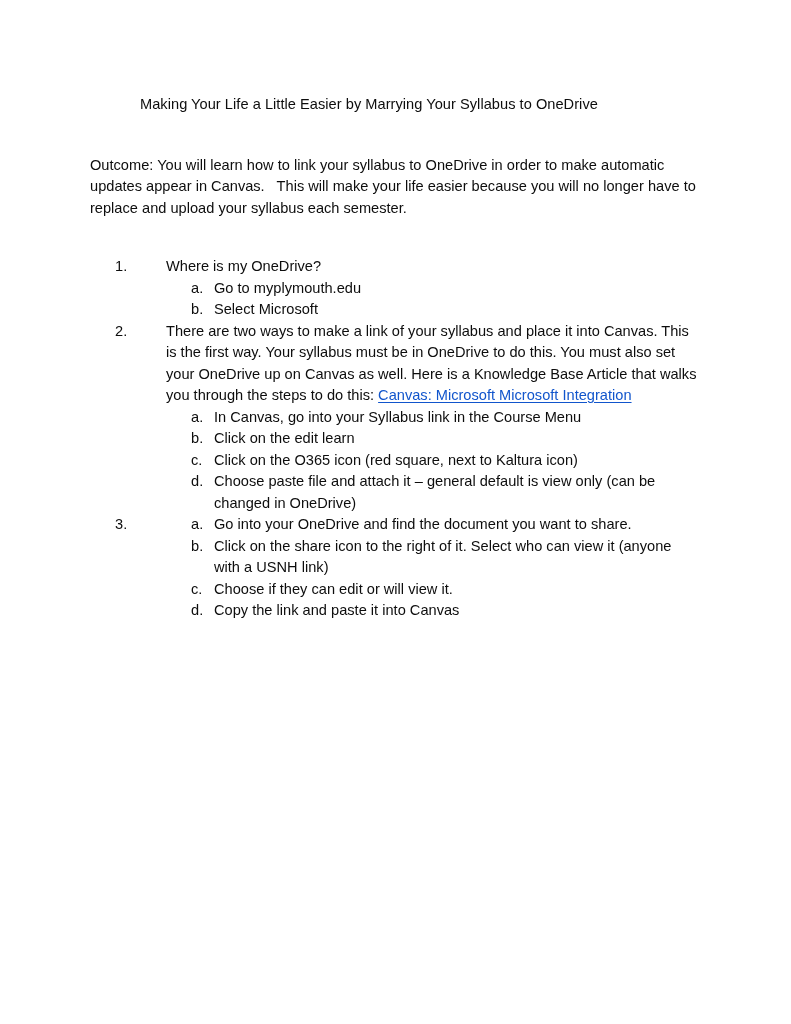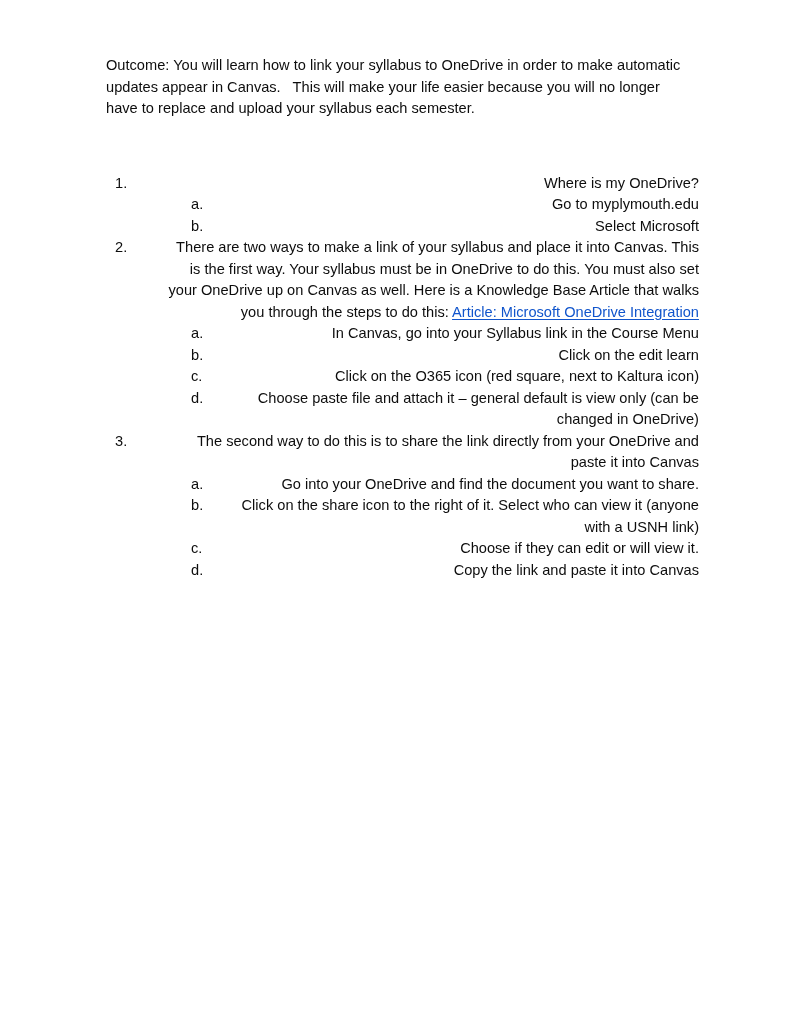--- a/index.html
+++ b/index.html
@@ -35,21 +35,21 @@
     line-height: 21.5px;
     margin: 0;
     padding-top: 94px;
     padding-left: 50px;
     font-weight: normal;
     letter-spacing: 0.04px;
   }
   .intro {
     font-size: 14.6px;
     line-height: 21.5px;
-    margin: 16px;
+    margin: 0;
     padding-top: 39px;
     letter-spacing: 0.01px;
     white-space: pre-wrap;
   }
   
   ol.level1 {
     list-style: none;
     margin: 0;
     padding: 0;
     padding-top: 37px;
@@ -83,33 +83,34 @@
     margin-left: 25px;    
     letter-spacing: 0.01px;
   }
   ol.level2 > li > .marker {
     position: absolute;
     left: 0;
     top: 0;
     width: 20px;
     text-align: left;
   }
-  .li-text { display: block; text-align: right; }
+  .li-text { display: block; }
   a.doclink {
     color: #1155cc;
     text-decoration: underline;
     text-underline-offset: 1.5px;
   }
 </style>
 </head>
 <body>
 
 <div class="page">
   <div class="content">
 
+    <h1 class="doc-title">Making Your Life a Little Easier by Marrying Your Syllabus to OneDrive</h1>
 
     <p class="intro">Outcome: You will learn how to link your syllabus to OneDrive in order to make automatic updates appear in Canvas.   This will make your life easier because you will no longer have to replace and upload your syllabus each semester.</p>
 
     <ol class="level1">
 
       <li>
         <span class="marker">1.</span>
         <span class="li-text">Where is my OneDrive?</span>
         <ol class="level2">
           <li>
@@ -118,21 +119,21 @@
           </li>
           <li>
             <span class="marker">b.</span>
             <span class="li-text">Select Microsoft</span>
           </li>
         </ol>
       </li>
 
       <li>
         <span class="marker">2.</span>
-        <span class="li-text"><span>There are two ways to make a link of your syllabus and place it into Canvas. This is the first way. Your syllabus must be in OneDrive to do this.  You must also set your OneDrive up on Canvas as well.  Here is a Knowledge Base Article that walks you through the steps to do this: </span><a class="doclink" href="#">Article: Microsoft OneDrive Integration</a></span>
+        <span class="li-text"><span>There are two ways to make a link of your syllabus and place it into Canvas. This is the first way. Your syllabus must be in OneDrive to do this.  You must also set your OneDrive up on Canvas as well.  Here is a Knowledge Base Article that walks you through the steps to do this: </span><a class="doclink" href="#">Canvas: Microsoft Microsoft Integration</a></span>
         <ol class="level2">
           <li>
             <span class="marker">a.</span>
             <span class="li-text">In Canvas, go into your Syllabus link in the Course Menu</span>
           </li>
           <li>
             <span class="marker">b.</span>
             <span class="li-text">Click on the edit learn</span>
           </li>
           <li>
@@ -141,21 +142,20 @@
           </li>
           <li>
             <span class="marker">d.</span>
             <span class="li-text">Choose paste file and attach it – general default is view only (can be changed in OneDrive)</span>
           </li>
         </ol>
       </li>
 
       <li>
         <span class="marker">3.</span>
-        <span class="li-text">The second way to do this is to share the link directly from your OneDrive and paste it into Canvas</span>
         <ol class="level2">
           <li>
             <span class="marker">a.</span>
             <span class="li-text">Go into your OneDrive and find the document you want to share.</span>
           </li>
           <li>
             <span class="marker">b.</span>
             <span class="li-text">Click on the share icon to the right of it. Select who can view it (anyone with a USNH link)</span>
           </li>
           <li>

